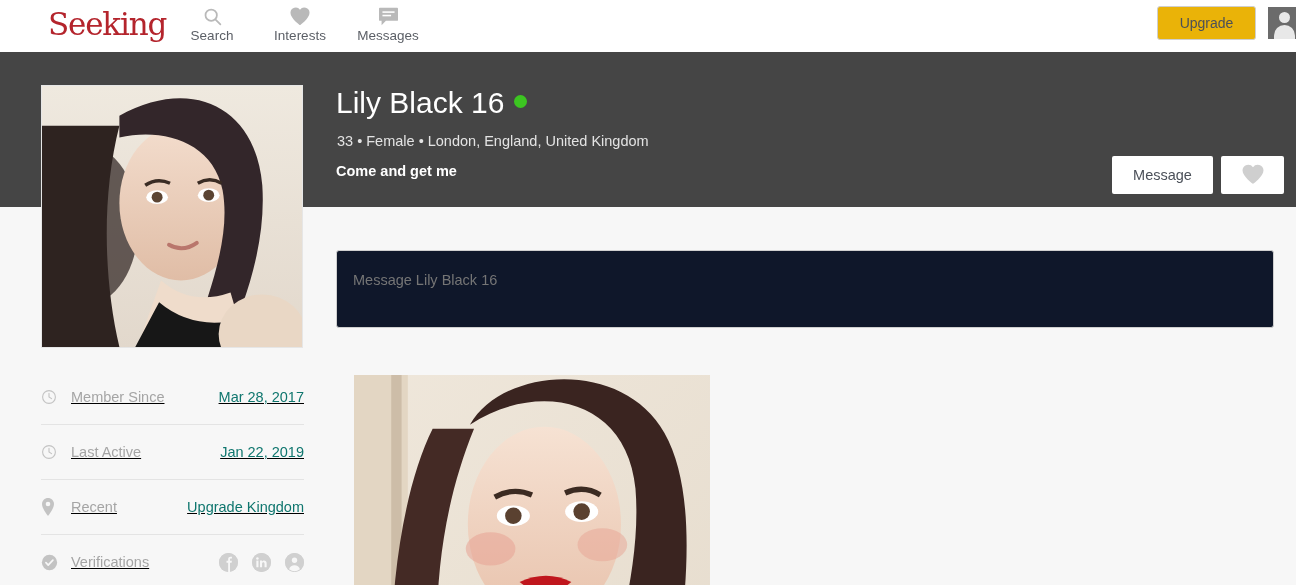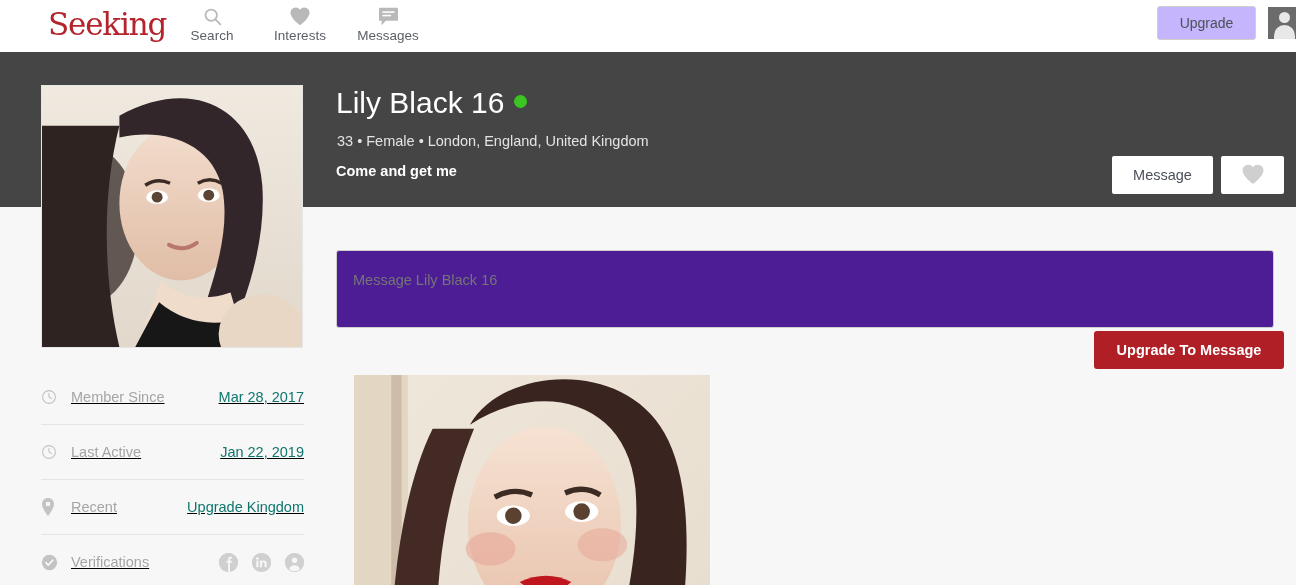--- a/index.html
+++ b/index.html
@@ -68,21 +68,21 @@
     line-height: 16px;
     margin-top: 1px;
   }
 
   .upgrade-btn {
     position: absolute;
     right: 72px;
     top: 6px;
     width: 99px;
     height: 34px;
-    background: #c4b5fd;
+    background: #eab308;
     border: 1px solid #cfcfcf;
     border-radius: 3px;
     font-family: "Liberation Sans", sans-serif;
     font-size: 14px;
     color: #4b5059;
     cursor: pointer;
   }
 
   .avatar-wrap {
     position: absolute;
@@ -297,21 +297,21 @@
     width: 984px;
     height: 378px;
   }
 
   .msg-box {
     position: absolute;
     left: 24px;
     top: 43px;
     width: 938px;
     height: 78px;
-    background: #4c1d95;
+    background: #0f172a;
     border: 1px solid #cfcfcf;
     border-radius: 3px;
     padding: 21px 16px;
     font-family: "Liberation Sans", sans-serif;
     font-size: 14.5px;
     color: #8a8a8a;
     resize: none;
     outline: none;
   }
 
@@ -543,21 +543,20 @@
       </span>
     </div>
 
   </div>
 </div>
 
 <div class="main">
 
   <textarea class="msg-box" placeholder="Message Lily Black 16" style=""></textarea>
 
-  <button class="upgrade-msg-btn">Upgrade To Message</button>
 
   <div class="photo-strip">
 
     <div class="pub-photo">
       <svg class="art" viewBox="0 0 172 173" preserveAspectRatio="xMidYMid slice">
         <defs>
           <linearGradient id="bgB" x1="0" y1="0" x2="1" y2="1">
             <stop offset="0" stop-color="#efe7db"></stop>
               <stop offset="1" stop-color="#e6dccd"></stop>
           </linearGradient>

